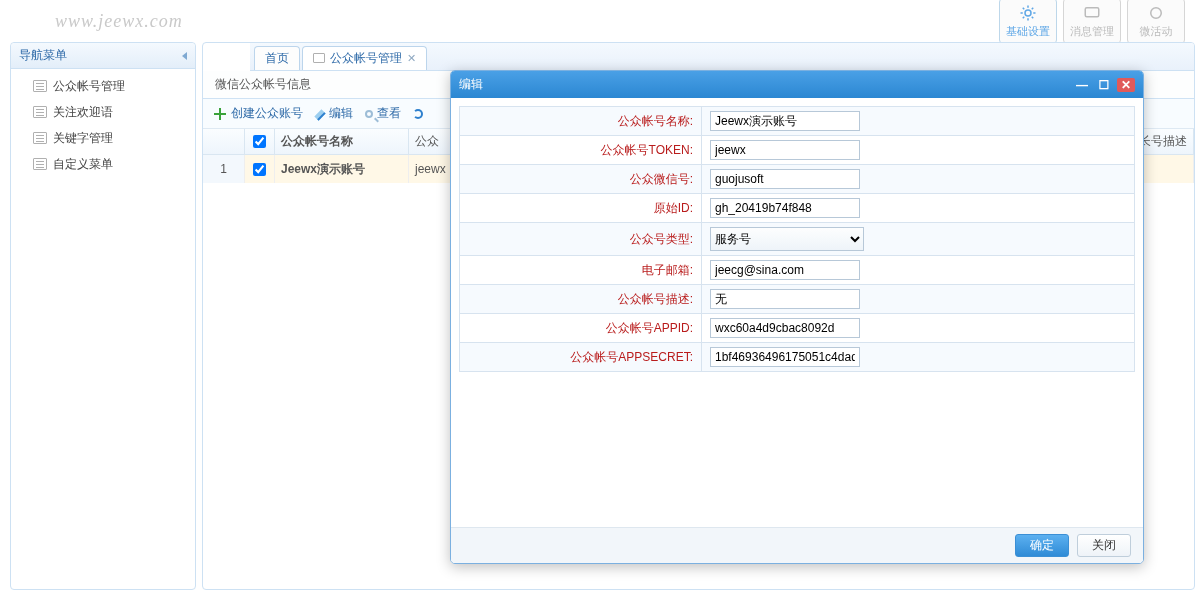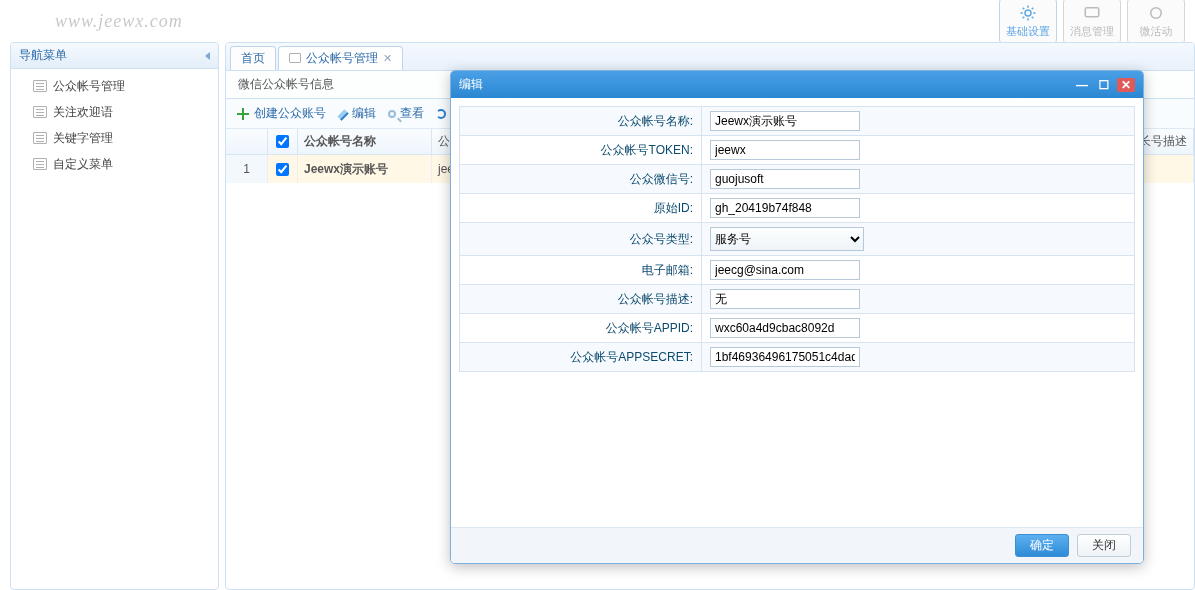--- a/index.html
+++ b/index.html
@@ -44,21 +44,21 @@
     width:18px; height:18px;
     display:block; margin-bottom:2px;
   }
   .layout {
     display: flex;
     height: 548px;
     gap: 6px;
     padding: 0 0 0 10px;
   }
   .sidebar {
-    width: 209px;
+    width: 186px;
     border: 1px solid #cde1f3;
     border-radius: 4px;
     display: flex; flex-direction: column;
   }
   .panel-header {
     background: linear-gradient(#f4f9fe, #e3eef9);
     border-bottom: 1px solid #cde1f3;
     height: 26px;
     display: flex; align-items: center;
     padding: 0 8px;
@@ -92,21 +92,21 @@
     border: 1px solid #cde1f3;
     border-radius: 4px;
     display: flex; flex-direction: column;
     overflow:hidden;
   }
   .tabs {
     height: 28px;
     background: linear-gradient(#f4f9fe, #e9f1fb);
     border-bottom: 1px solid #cde1f3;
     display: flex; align-items: center;
-    gap: 2px; padding: 2px 4px 0;
+    gap: 2px; padding: 2px 4px 0; margin-left: 47px;
   }
   .tab {
     height: 24px;
     border: 1px solid #bcd5ec;
     border-bottom: none;
     background: #fdfdfd;
     border-radius: 4px 4px 0 0;
     display: flex; align-items: center;
     padding: 0 10px;
     color: #2e6aa8;
@@ -171,21 +171,21 @@
     padding:0 8px; justify-content:space-between;
     font-size:12px;
   }
   .dlg-ctrls{display:flex; gap:4px;}
   .dlg-ctrl{color:#fff;display:flex;width:18px;height:14px;align-items:center;justify-content:center;cursor:pointer;font-weight:bold;}
   .dlg-ctrl.close{background:#e05a5a;border-radius:2px; font-size:12px;}
   .dlg-body{ flex:1; padding:8px; overflow:auto;}
   table.form { width:100%; border-collapse:collapse; border:1px solid #d7e3ef;}
   table.form td{ border:1px solid #d7e3ef; padding:4px 8px; height:25px;}
   table.form tr:nth-child(odd){ background:#f6fafe;}
-  td.lbl{width:242px; text-align:right; color:#0c4a6e;}
+  td.lbl{width:242px; text-align:right; color:#b91c1c;}
   td.val input[type=text]{
     width:150px; height:20px; border:1px solid #b7c8d8; padding:0 4px;
     font-family:inherit; font-size:12px;
   }
   td.val select{
     width:154px; height:24px; border:1px solid #b7c8d8;font-family:inherit;font-size:12px;
     background:linear-gradient(#fdfefe,#eef4f9);
   }
   .dlg-foot{
     height:36px; background:#f2f6fa; border-top:1px solid #dee7ef;

